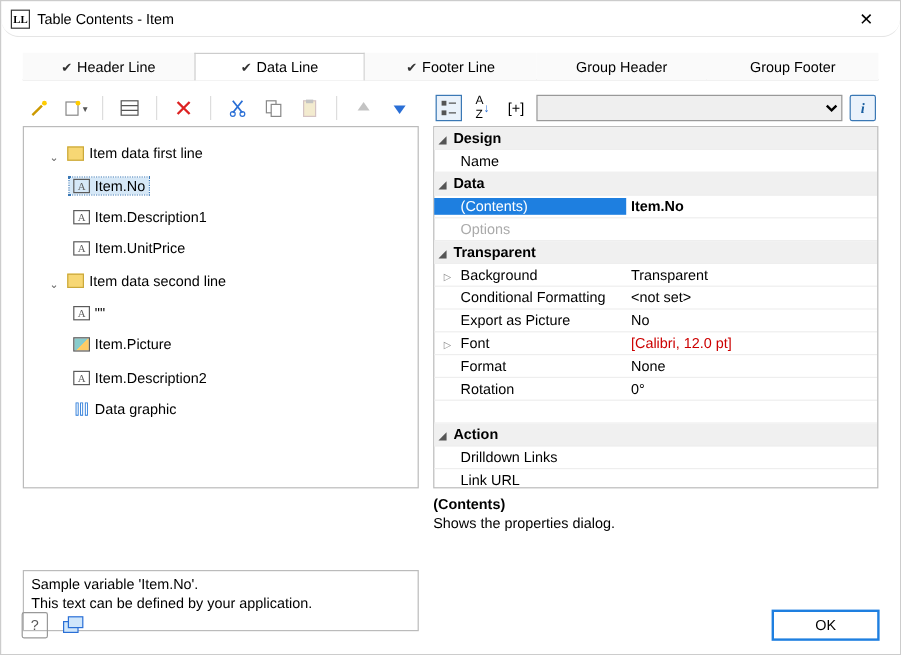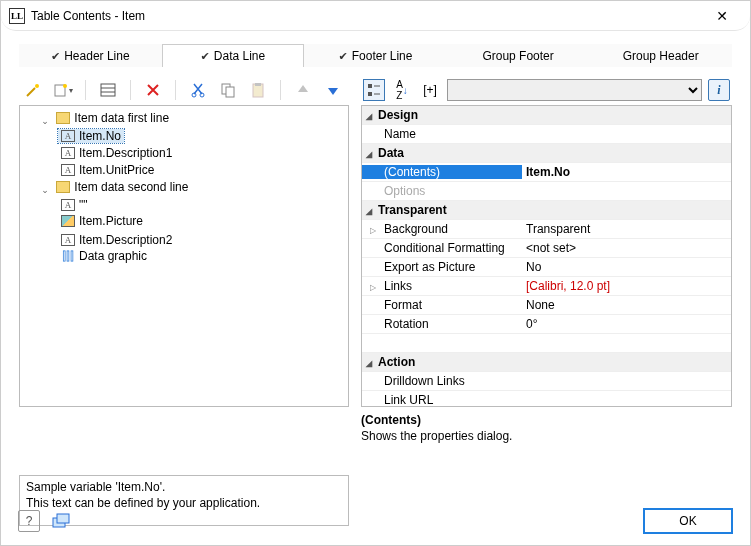--- a/index.html
+++ b/index.html
@@ -13,21 +13,21 @@
 .tab.active { background: #fff; border-color: #ccc; }
 .tab .chk { font-size: 11px; color: #333; }
 .content { display: flex; padding: 8px 18px 0 18px; gap: 12px; }
 .leftcol { width: 330px; display: flex; flex-direction: column; }
 .toolbar { height: 30px; display: flex; align-items: center; gap: 10px; padding: 0 4px; }
 .toolbar .tbtn { width: 20px; height: 20px; display: flex; align-items: center; justify-content: center; cursor: pointer; }
 .toolbar .sep { width: 1px; height: 20px; background: #ddd; margin: 0 2px; }
 .treebox { border: 1px solid #bbb; height: 302px; overflow: auto; padding: 4px 2px; }
 .tree ul { list-style: none; margin: 0; padding-left: 18px; }
 .tree li { padding: 1px 0; white-space: nowrap; }
-.tree .row { display: inline-flex; align-items: center; gap: 4px; padding: 0 3px; }
+.tree .row { display: inline-flex; align-items: center; gap: 4px; padding: 0 3px; margin-top: 10px; }
 .tree .row.sel { background: #d6e8f7; outline: 1px dotted #3a78b5; }
 .tree .exp { display: inline-block; width: 10px; text-align: center; color: #666; font-size: 9px; cursor: pointer; }
 .ic { width: 14px; height: 12px; display: inline-flex; align-items: center; justify-content: center; font-size: 9px; }
 .ic-folder { background: #f7d774; border: 1px solid #caa83b; }
 .ic-a { border: 1px solid #5b5b5b; color: #5b5b5b; font-family: serif; }
 .ic-img { border: 1px solid #5b5b5b; background: linear-gradient(135deg,#8cc 50%,#fc6 50%); }
 .ic-chart { color: #2b7bd9; font-size: 12px; }
 .descbox { border: 1px solid #bbb; height: 51px; margin-top: 68px; padding: 4px 6px; line-height: 1.3; }
 .rightcol { flex: 1; display: flex; flex-direction: column; }
 .rtoolbar { height: 30px; display: flex; align-items: center; gap: 6px; padding: 0 2px; }
@@ -73,24 +73,24 @@
     </div>
   <div class="tab active">
       <span class="chk">✔</span>
       <span>Data Line</span>
     </div>
   <div class="tab">
       <span class="chk">✔</span>
       <span>Footer Line</span>
     </div>
   <div class="tab">
+      <span>Group Header</span>
+    </div>
+  <div class="tab">
       <span>Group Footer</span>
-    </div>
-  <div class="tab">
-      <span>Group Header</span>
     </div>
 </div>
 
 <div class="content">
   <div class="leftcol">
     <div class="toolbar">
       <div class="tbtn">
           <svg width="16" height="16">
             <path d="M2 14 L10 6" stroke="#c90" stroke-width="2"></path>
             <circle cx="12" cy="4" r="2" fill="#fc0"></circle>
@@ -257,21 +257,21 @@
         </div>
       <div class="grow">
           <div class="gcell-k">Conditional Formatting</div>
           <div class="gcell-v">&lt;not set&gt;</div>
         </div>
       <div class="grow">
           <div class="gcell-k">Export as Picture</div>
           <div class="gcell-v">No</div>
         </div>
       <div class="grow">
-          <div class="gcell-k"><span class="tri2">▷</span><span>Links</span></div>
+          <div class="gcell-k"><span class="tri2">▷</span><span>Font</span></div>
           <div class="gcell-v fontval">[Calibri, 12.0 pt]</div>
         </div>
       <div class="grow">
           <div class="gcell-k">Format</div>
           <div class="gcell-v">None</div>
         </div>
       <div class="grow">
           <div class="gcell-k">Rotation</div>
           <div class="gcell-v">0°</div>
         </div>

